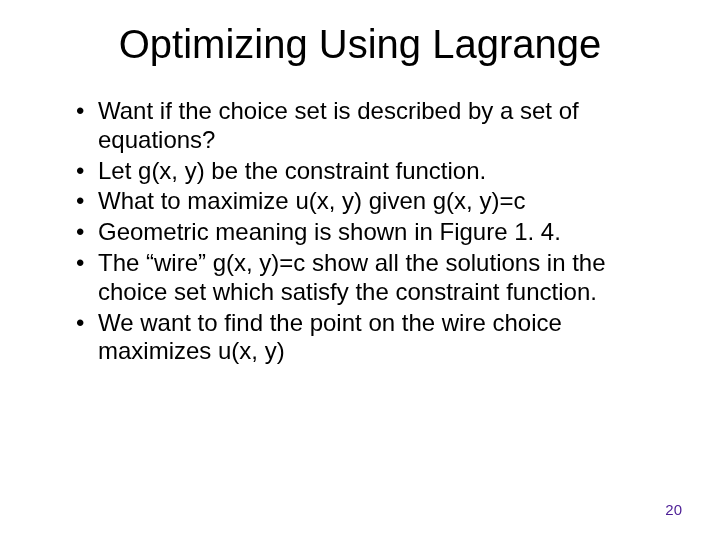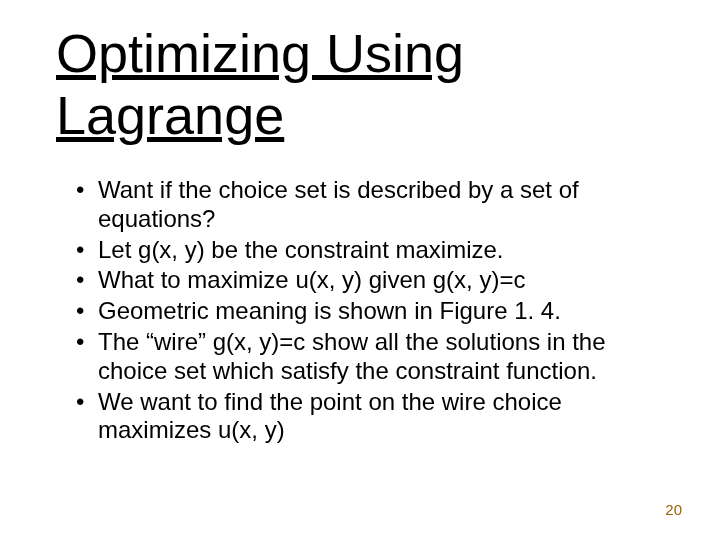--- a/index.html
+++ b/index.html
@@ -15,26 +15,26 @@
       position: relative;
       overflow: hidden;
     }
     .slide {
       width: 100%;
       height: 100%;
       padding: 22px 56px 0 56px;
       position: relative;
     }
     .title {
-      font-size: 54px;
+      font-size: 40px;
       font-weight: 400;
+      text-align: center;
       color: #000;
       margin-bottom: 30px;
       letter-spacing: 0px;
-      text-decoration: underline;
     }
     .bullets {
       list-style: none;
       padding-left: 22px;
     }
     .bullets li {
       position: relative;
       font-size: 24px;
       color: #000;
       line-height: 1.2;
@@ -46,30 +46,30 @@
       position: absolute;
       left: -2px;
       top: 0;
       font-size: 24px;
     }
     .page-number {
       position: absolute;
       bottom: 22px;
       right: 38px;
       font-size: 15px;
-      color: #a16207;
+      color: #4c1d95;
     }
   </style>
 </head>
 <body>
 
 <div class="slide">
   <h1 class="title">Optimizing Using Lagrange</h1>
   <ul class="bullets">
     <li>Want if the choice set is described by a set of equations?</li>
-    <li>Let g(x, y) be the constraint maximize.</li>
+    <li>Let g(x, y) be the constraint function.</li>
     <li>What to maximize u(x, y) given g(x, y)=c</li>
     <li>Geometric meaning is shown in Figure 1. 4.</li>
     <li>The “wire” g(x, y)=c show all the solutions in the choice set which satisfy the constraint function.</li>
     <li>We want to find the point on the wire choice maximizes u(x, y)</li>
   </ul>
   <div class="page-number">20</div>
 </div>
 
 </body></html>

